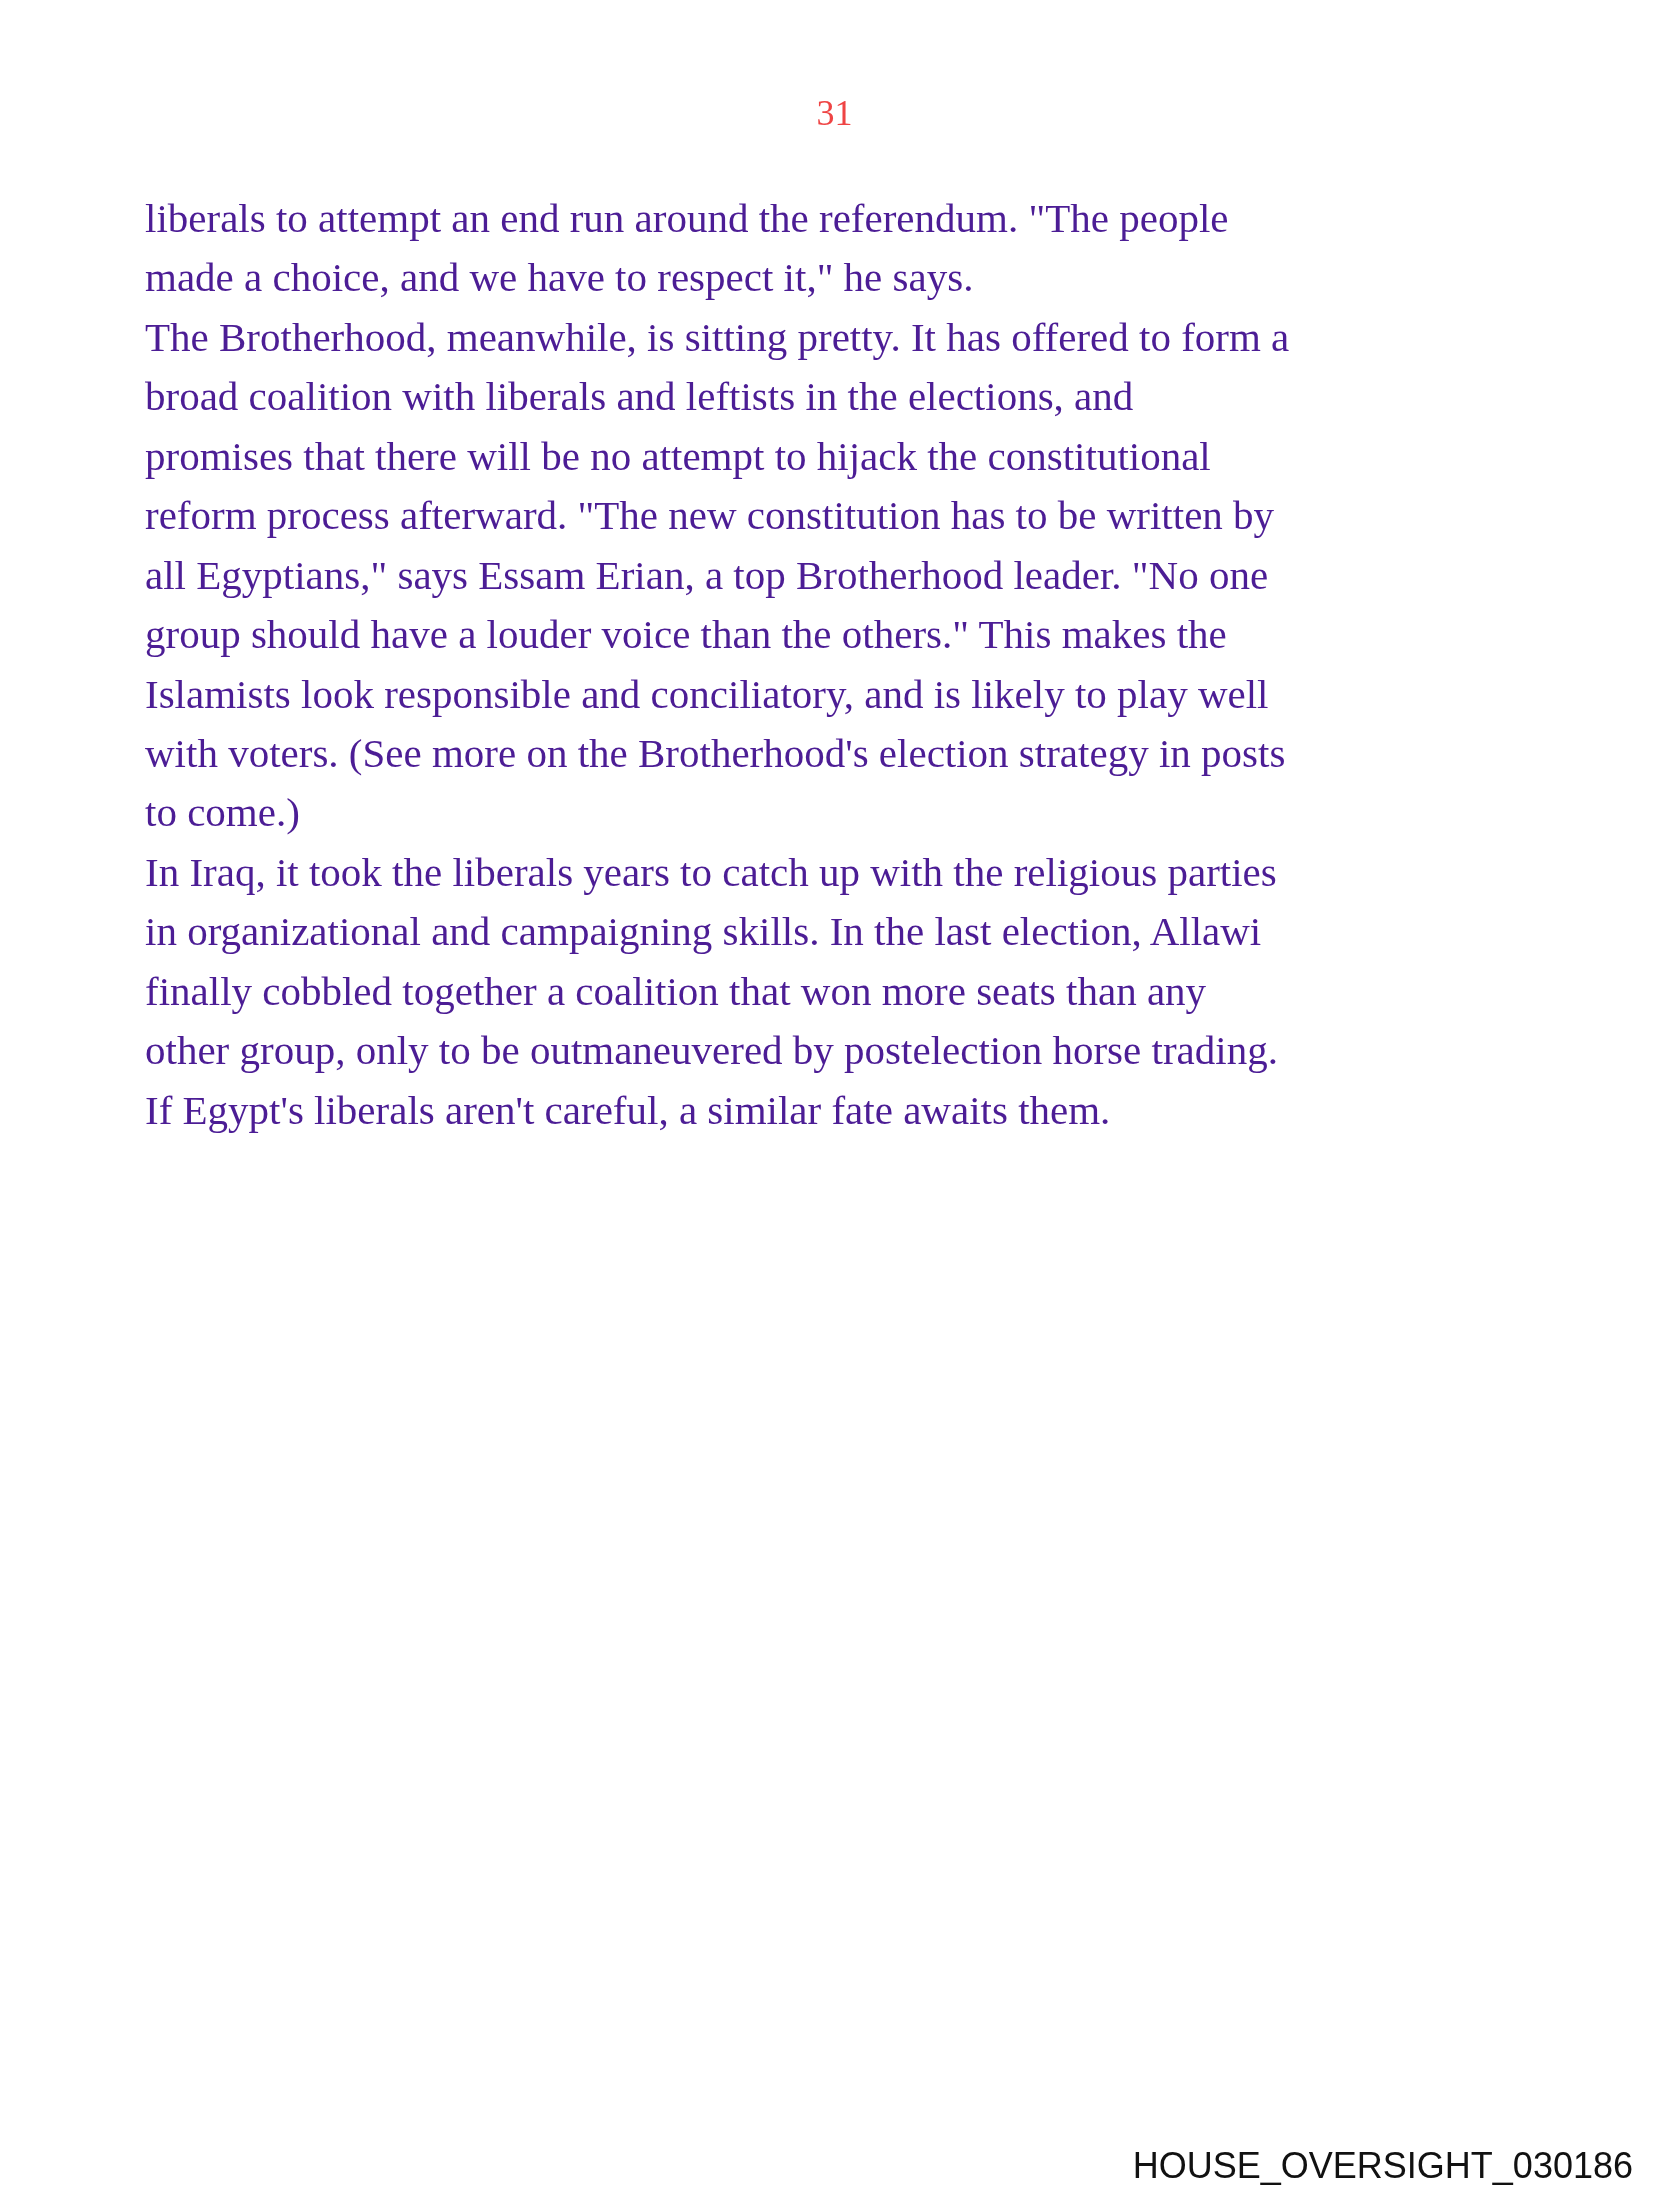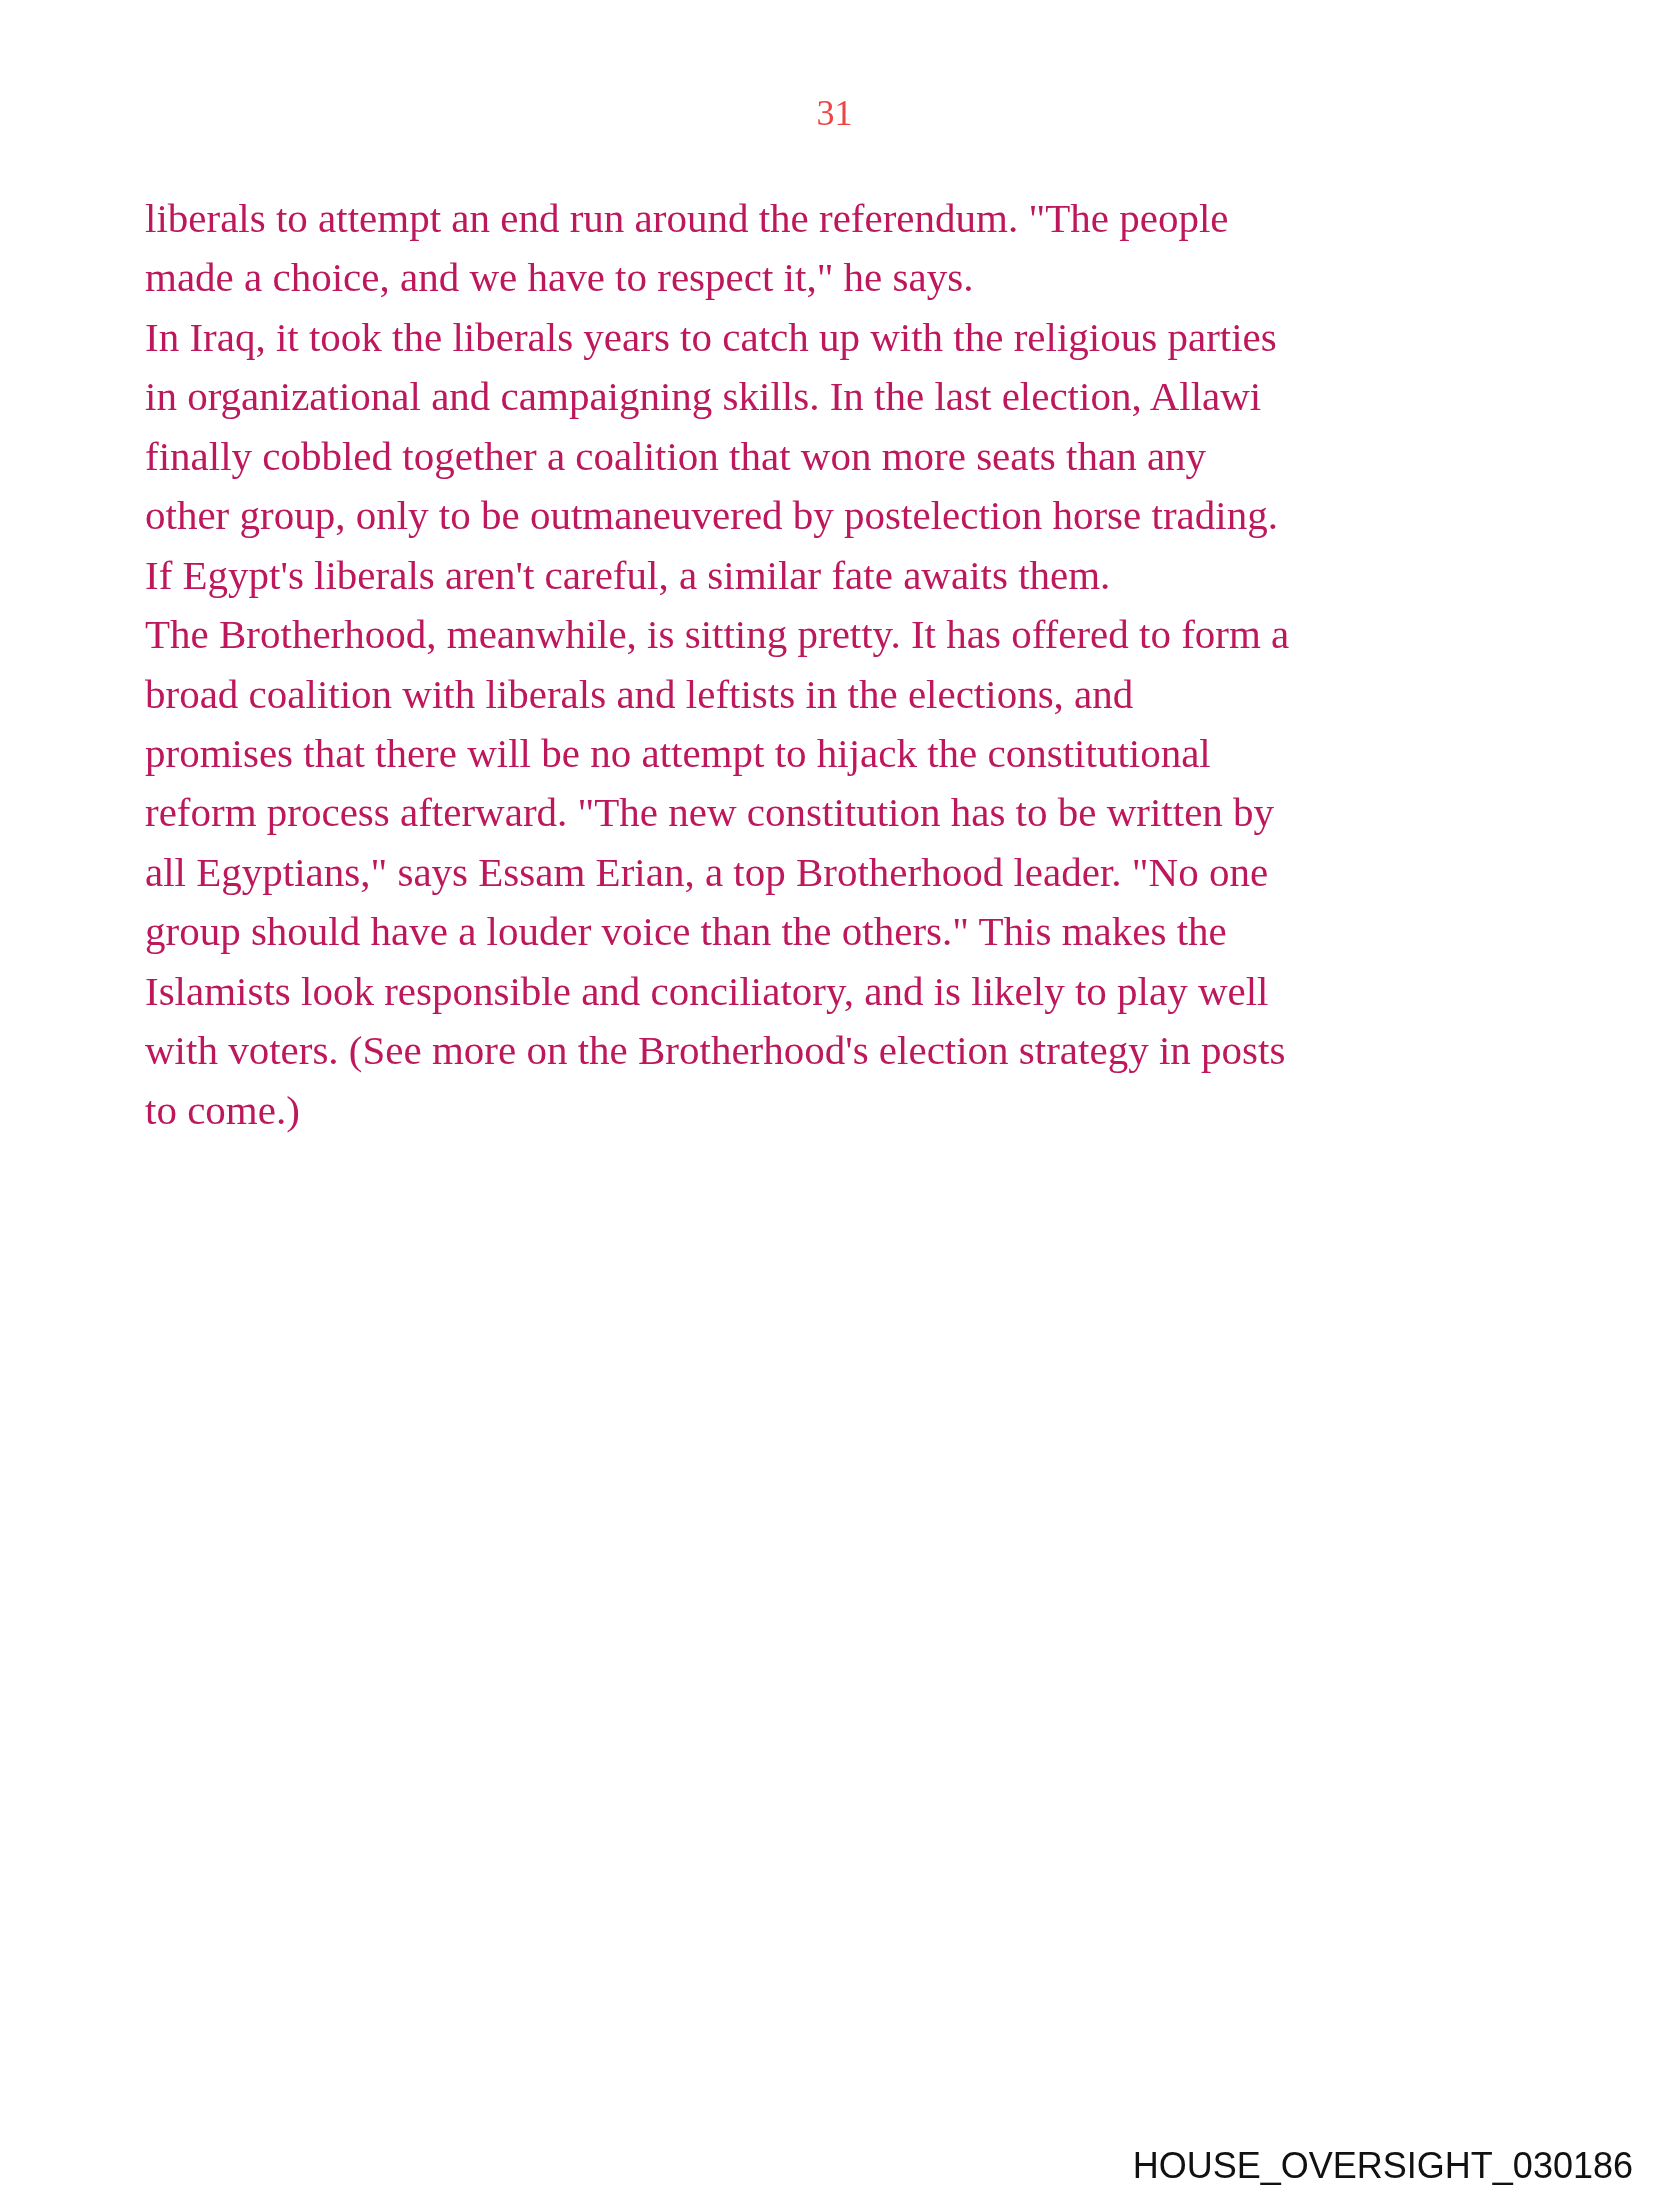--- a/index.html
+++ b/index.html
@@ -25,21 +25,21 @@
     font-size: 36px;
     color: #ef4444;
   }
   .body-text {
     position: absolute;
     top: 189px;
     left: 145px;
     width: 1492px;
     font-size: 41px;
     line-height: 1.45;
-    color: #be185d;
+    color: #4c1d95;
   }
   .body-text p {
     margin: 0;
     white-space: pre-line;
   }
   .author-bio {
     margin-top: 128px;
     font-style: italic;
     white-space: pre-line;
   }
@@ -56,33 +56,33 @@
 </head>
 <body>
 
 <div class="page">
 
   <div class="page-number">31</div>
 
   <div class="body-text">
     <p>liberals to attempt an end run around the referendum. "The people
 made a choice, and we have to respect it," he says.</p>
-    <p>In Iraq, it took the liberals years to catch up with the religious parties
-in organizational and campaigning skills. In the last election, Allawi
-finally cobbled together a coalition that won more seats than any
-other group, only to be outmaneuvered by postelection horse trading.
-If Egypt's liberals aren't careful, a similar fate awaits them.</p>
     <p>The Brotherhood, meanwhile, is sitting pretty. It has offered to form a
 broad coalition with liberals and leftists in the elections, and
 promises that there will be no attempt to hijack the constitutional
 reform process afterward. "The new constitution has to be written by
 all Egyptians," says Essam Erian, a top Brotherhood leader. "No one
 group should have a louder voice than the others." This makes the
 Islamists look responsible and conciliatory, and is likely to play well
 with voters. (See more on the Brotherhood's election strategy in posts
 to come.)</p>
+    <p>In Iraq, it took the liberals years to catch up with the religious parties
+in organizational and campaigning skills. In the last election, Allawi
+finally cobbled together a coalition that won more seats than any
+other group, only to be outmaneuvered by postelection horse trading.
+If Egypt's liberals aren't careful, a similar fate awaits them.</p>
 
   </div>
 
   <div class="footer-bates">HOUSE_OVERSIGHT_030186</div>
 
 </div>
 
 
 </body></html>

